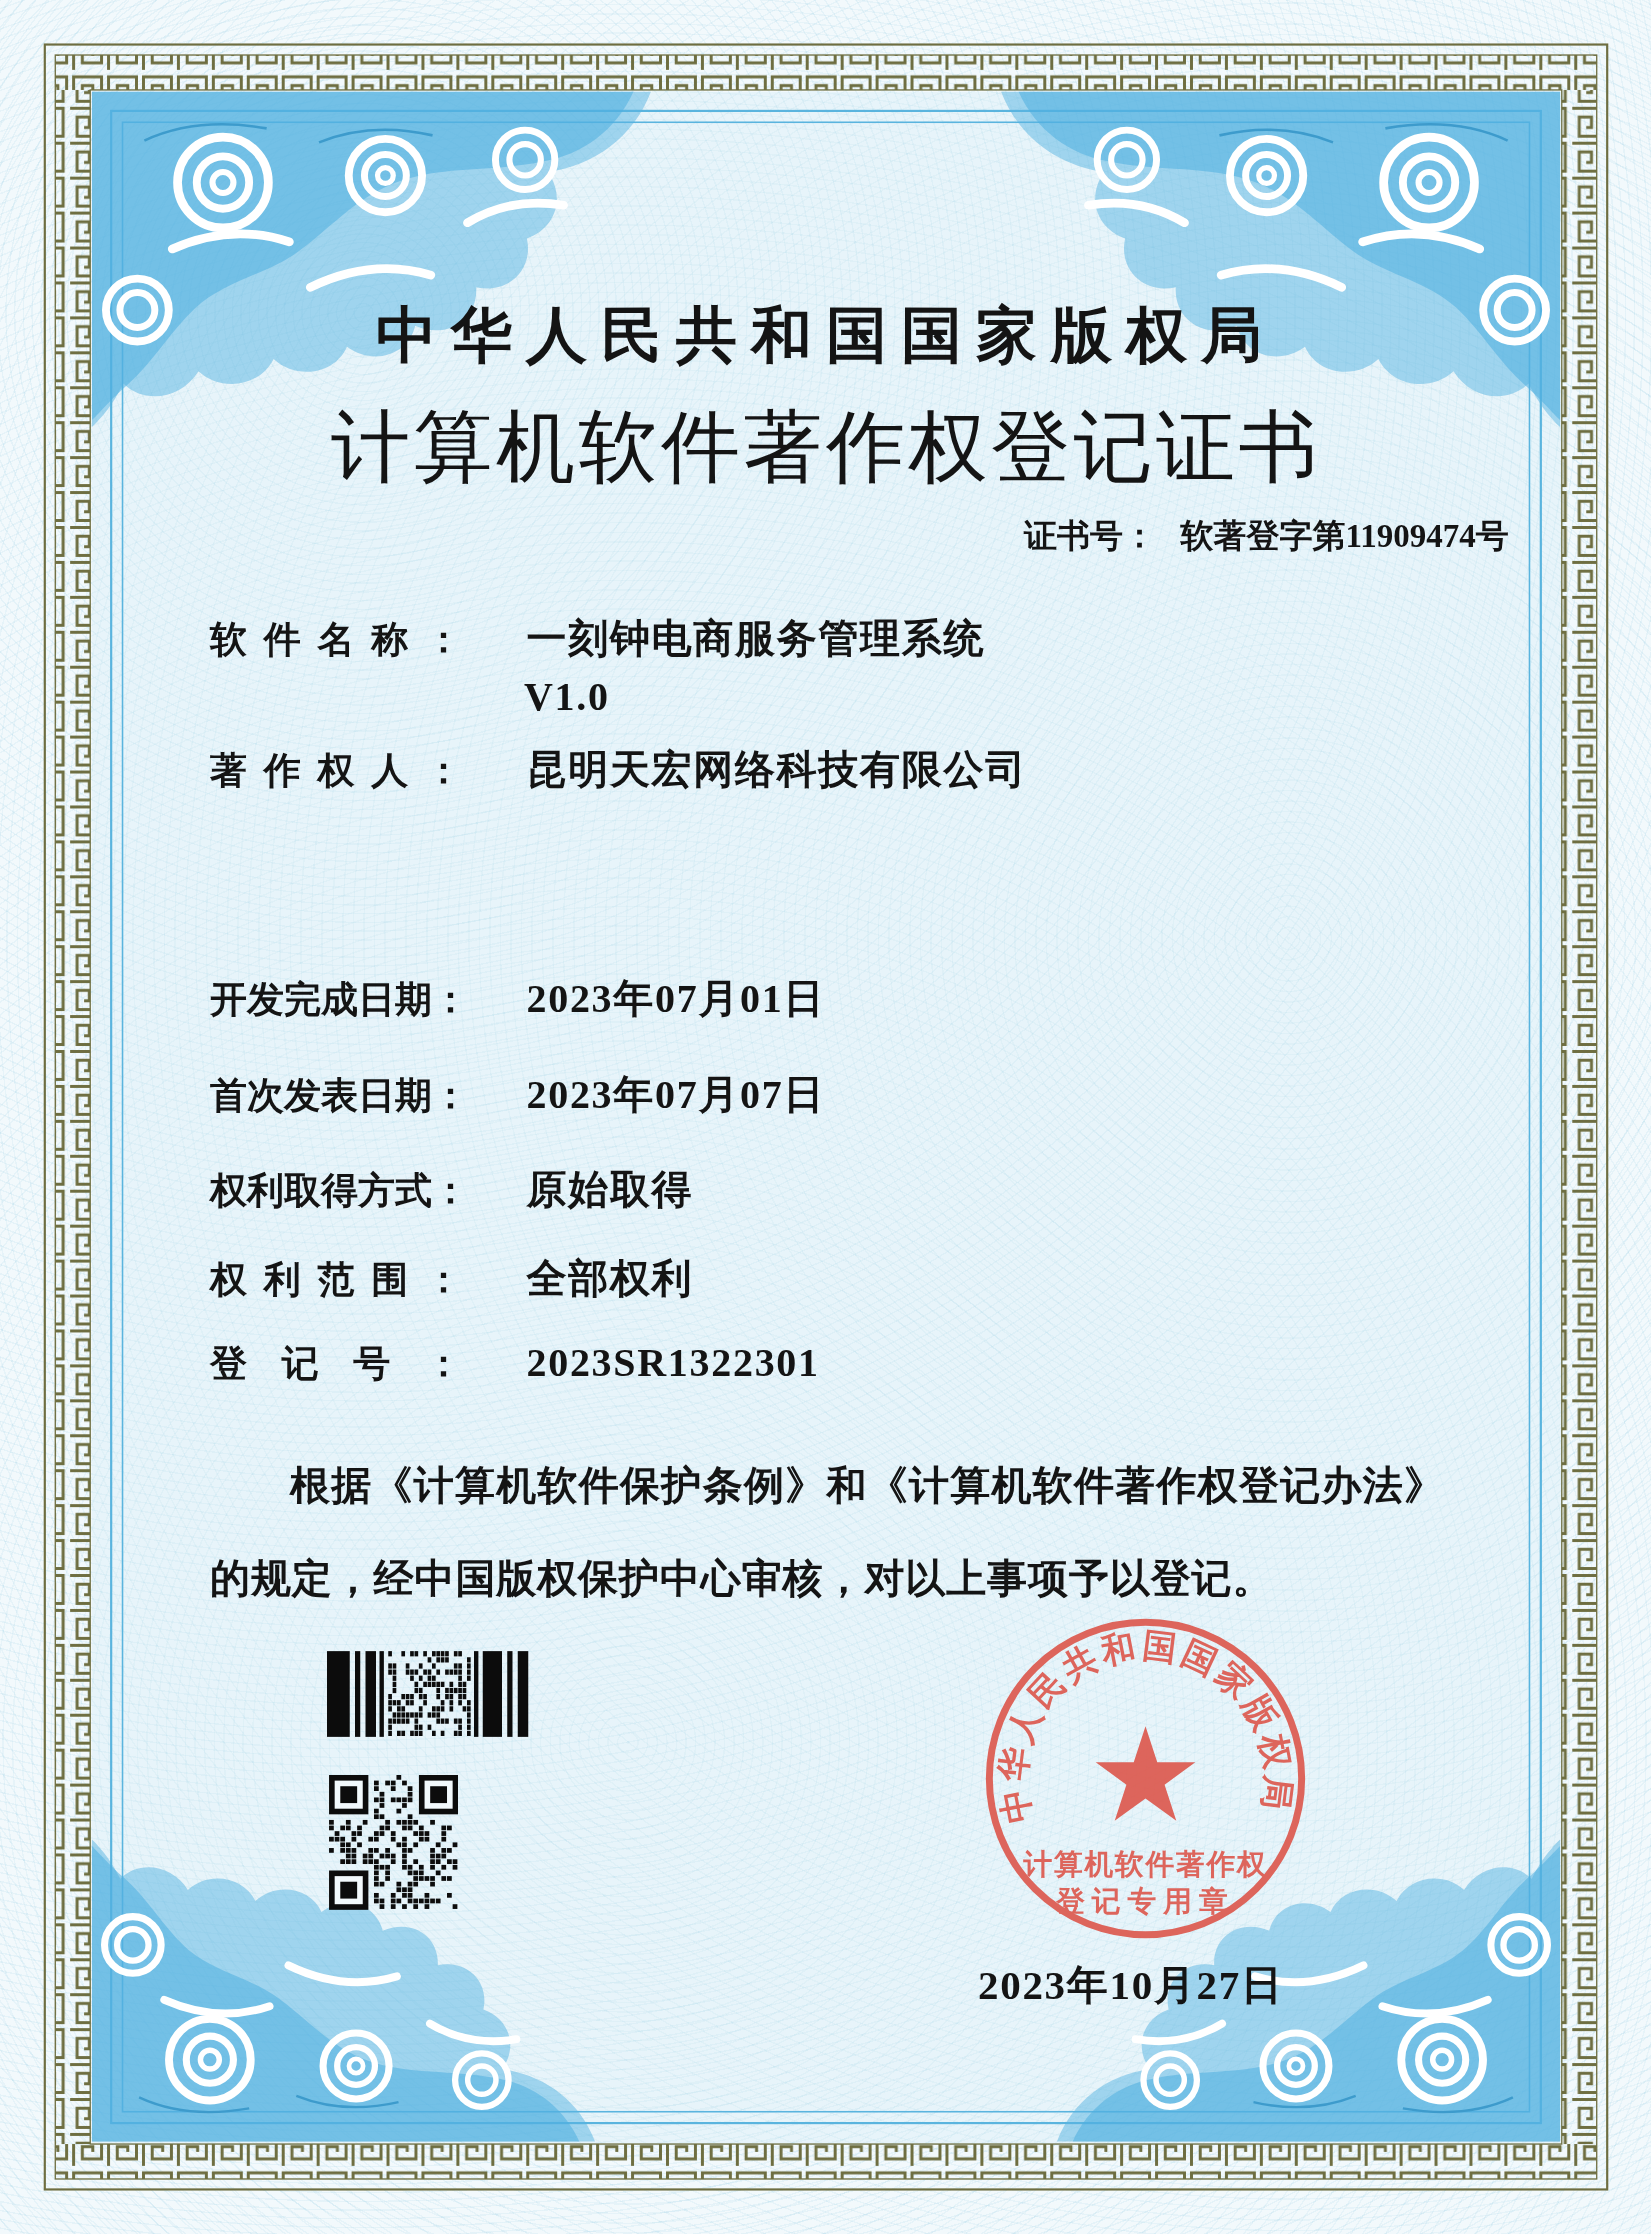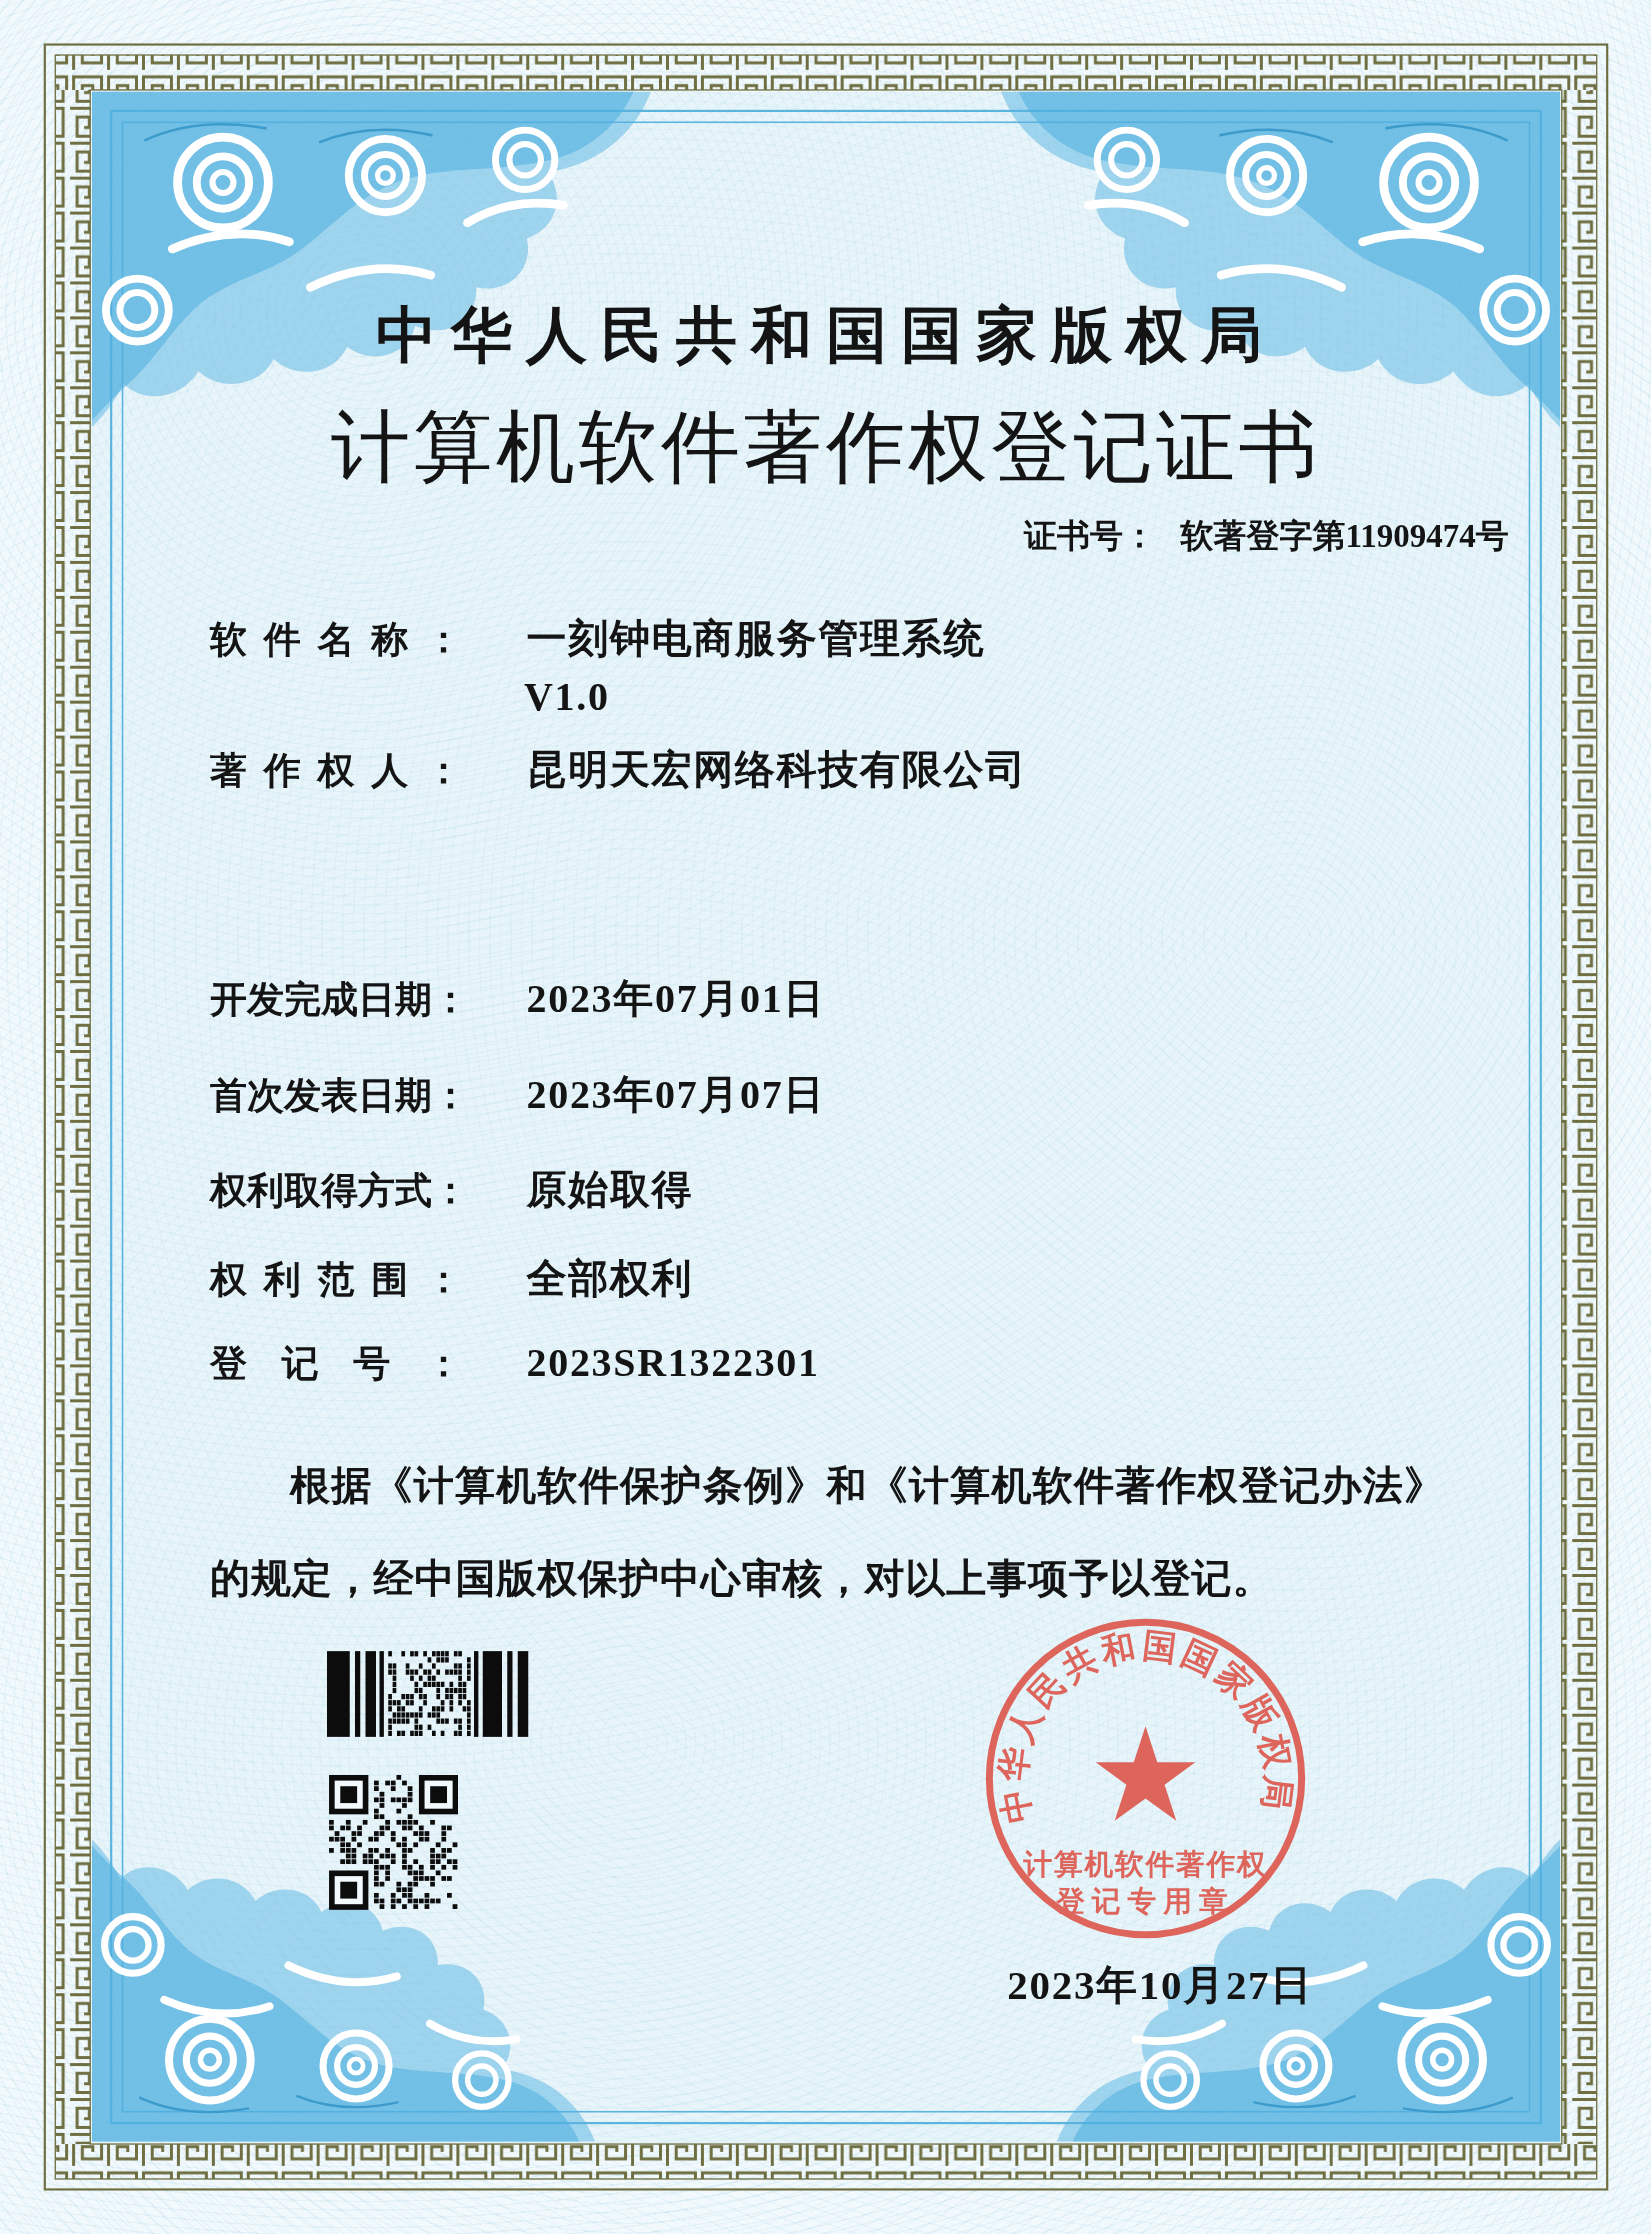--- a/index.html
+++ b/index.html
@@ -50,21 +50,21 @@
   .statement{
     position:absolute;left:210px;top:1439px;width:1235px;
     font-size:40px;font-weight:bold;line-height:93px;
     text-align:justify;text-indent:2em;letter-spacing:0.9px;
   }
   .barcode-box{position:absolute;left:327px;top:1651px;}
   .qr-box{position:absolute;left:329px;top:1775px;}
   .seal-box{position:absolute;left:978px;top:1611px;opacity:.9;}
   .issue-date{
     position:absolute;left:978px;top:1958px;width:335px;
-    text-align:right;font-size:41px;font-weight:bold;letter-spacing:1.7px;
+    text-align:left;font-size:41px;font-weight:bold;letter-spacing:1.7px;
   }
 </style>
 </head>
 <body>
 
 <div class="page">
 
   <div class="inner-tint"></div>
 
   <svg class="frame" width="1652" height="2234" viewBox="0 0 1891 2558" aria-hidden="true">

